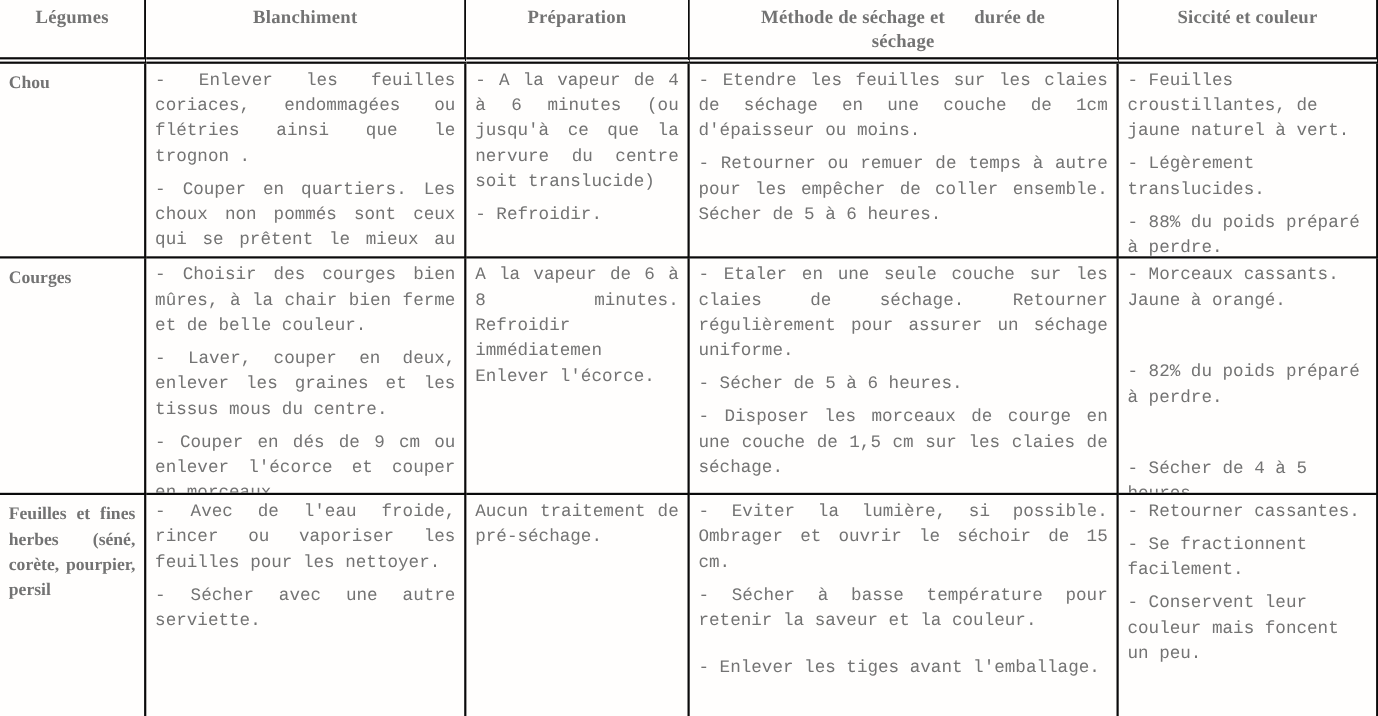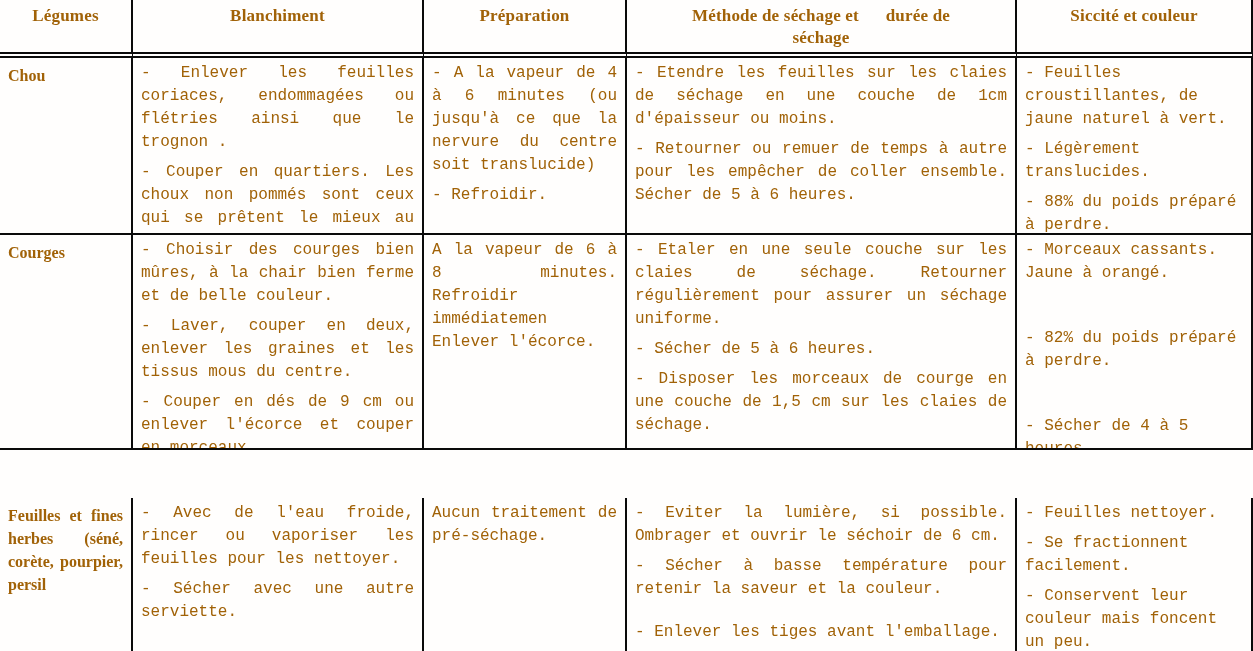--- a/index.html
+++ b/index.html
@@ -1,38 +1,38 @@
 <!DOCTYPE html>
 <html><head>
 <meta charset="utf-8">
 <style>
   html, body { margin: 0; padding: 0; background: #ffffff; }
   #page {
     width: 1253px; height: 651px;
     background: #fffefd;
     overflow: hidden;
     font-family: "Liberation Serif", "DejaVu Serif", serif;
-    color: #a16207;
+    color: #737373;
     position: relative;
   }
   .tbl {
     display: grid;
     grid-template-columns: 133px 291px 203px 390px 236px;
     grid-template-rows: 58px 177px 215px 201px;
     width: 1253px; height: 651px;
   }
   .cell {
     border-right: 2px solid #0a0a0a;
     border-bottom: 2px solid #0a0a0a;
     padding: 4px 8px 2px 8px;
     overflow: hidden;
     font-size: 16px;
     line-height: 23px;
   }
-  .cell.last-row { border-bottom: none; margin-top: 48px; }
+  .cell.last-row { border-bottom: none; }
   .hdr {
     border-bottom: 6px double #0a0a0a;
     font-weight: bold;
     font-size: 17px;
     text-align: center;
     padding-top: 5px;
     line-height: 22px;
     white-space: pre-wrap;
     letter-spacing: 0.2px;
   }
@@ -102,25 +102,25 @@
 
     <div class="cell legume-cell last-row">Feuilles et fines herbes (séné, corète, pourpier, persil</div>
     <div class="cell just last-row">
       <p>- Avec de l'eau froide, rincer ou vaporiser les feuilles pour les nettoyer.</p>
       <p>- Sécher avec une autre serviette.</p>
     </div>
     <div class="cell just last-row">
       <p>Aucun traitement de pré-séchage.</p>
     </div>
     <div class="cell just last-row">
-      <p>- Eviter la lumière, si possible. Ombrager et ouvrir le séchoir de 6 cm.</p>
+      <p>- Eviter la lumière, si possible. Ombrager et ouvrir le séchoir de 15 cm.</p>
       <p>- Sécher à basse température pour retenir la saveur et la couleur.</p>
       <p class="sp2">- Enlever les tiges avant l'emballage.</p>
 
     </div>
     <div class="cell sicc last-row">
-      <p>- Feuilles nettoyer.</p>
+      <p>- Retourner cassantes.</p>
       <p>- Se fractionnent facilement.</p>
       <p>- Conservent leur couleur mais foncent un peu.</p>
     </div>
 
   </div>
 </div>
 
 </body></html>

